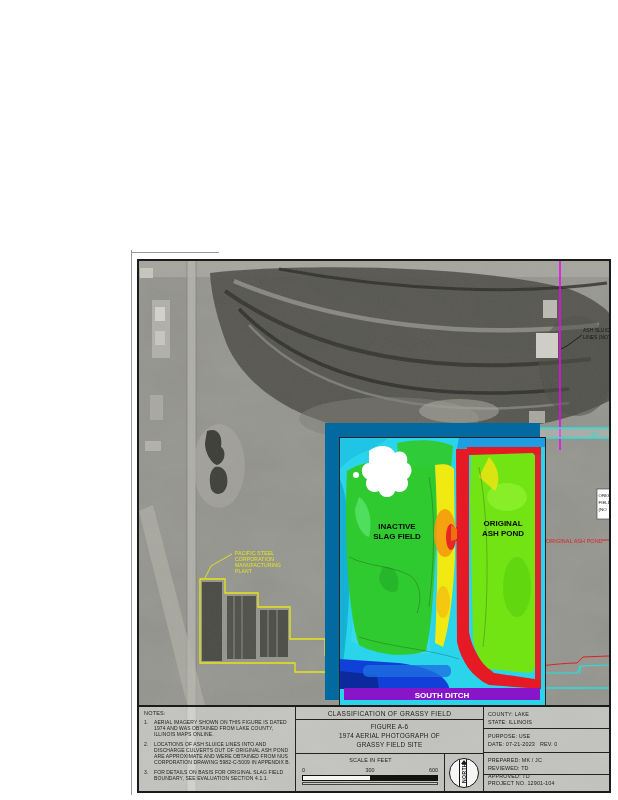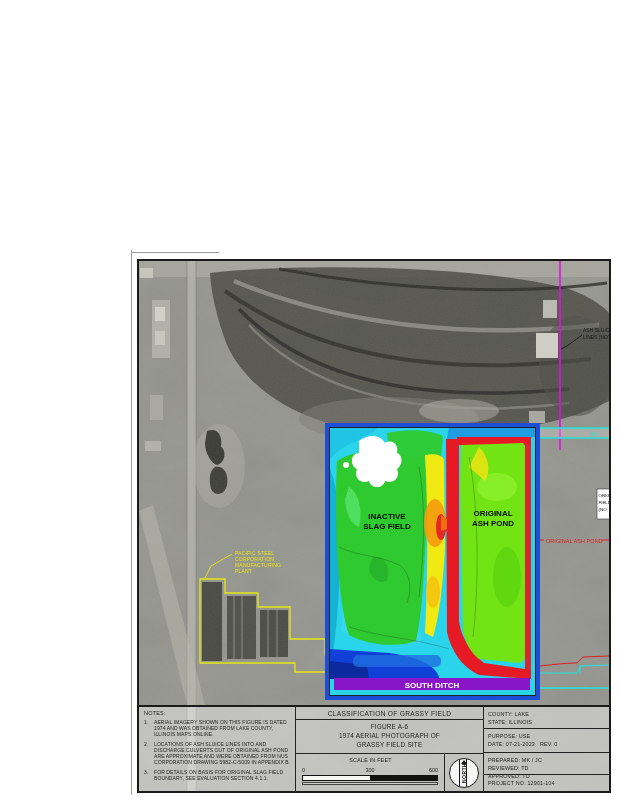--- a/index.html
+++ b/index.html
@@ -4,21 +4,21 @@
 <style>
   html,body{margin:0;padding:0;}
   body{width:618px;height:800px;background:#ffffff;position:relative;overflow:hidden;
        font-family:"Liberation Sans", sans-serif;-webkit-font-smoothing:antialiased;}
   .corner-h{position:absolute;left:131px;top:252px;width:88px;height:1px;background:#9a9a9a;}
   .corner-v{position:absolute;left:131px;top:250px;width:1px;height:545px;background:#9a9a9a;}
   .frame{position:absolute;left:137px;top:259px;width:474px;height:534px;
          border:2px solid #1b1b1b;box-sizing:border-box;background:#8f8f89;}
   .photo-svg{position:absolute;left:0;top:0;width:470px;height:530px;display:block;}
   .overlay-panel{position:absolute;left:186px;top:162px;width:215px;height:277px;
-                 background:#1d4ed8;box-sizing:border-box;padding:4px;}
+                 background:#0369a1;box-sizing:border-box;padding:14px;}
   .overlay-svg{width:207px;height:269px;display:block;}
   
   .titleblock{position:absolute;left:0;top:444px;width:470px;height:86px;display:flex;
               border-top:2px solid #1b1b1b;box-sizing:border-box;background:rgba(255,255,255,0.42);
               color:#1d1d1d;}
   .tb-notes{width:157px;box-sizing:border-box;border-right:1px solid #222;padding:3px 4px 2px 5px;}
   .notes-head{font-size:5.5px;letter-spacing:.2px;margin-bottom:3px;}
   .note{display:flex;font-size:5px;line-height:1.22;margin-bottom:3.5px;letter-spacing:.1px;}
   .note .n{width:10px;flex:none;}
   .note .t{flex:1;}

